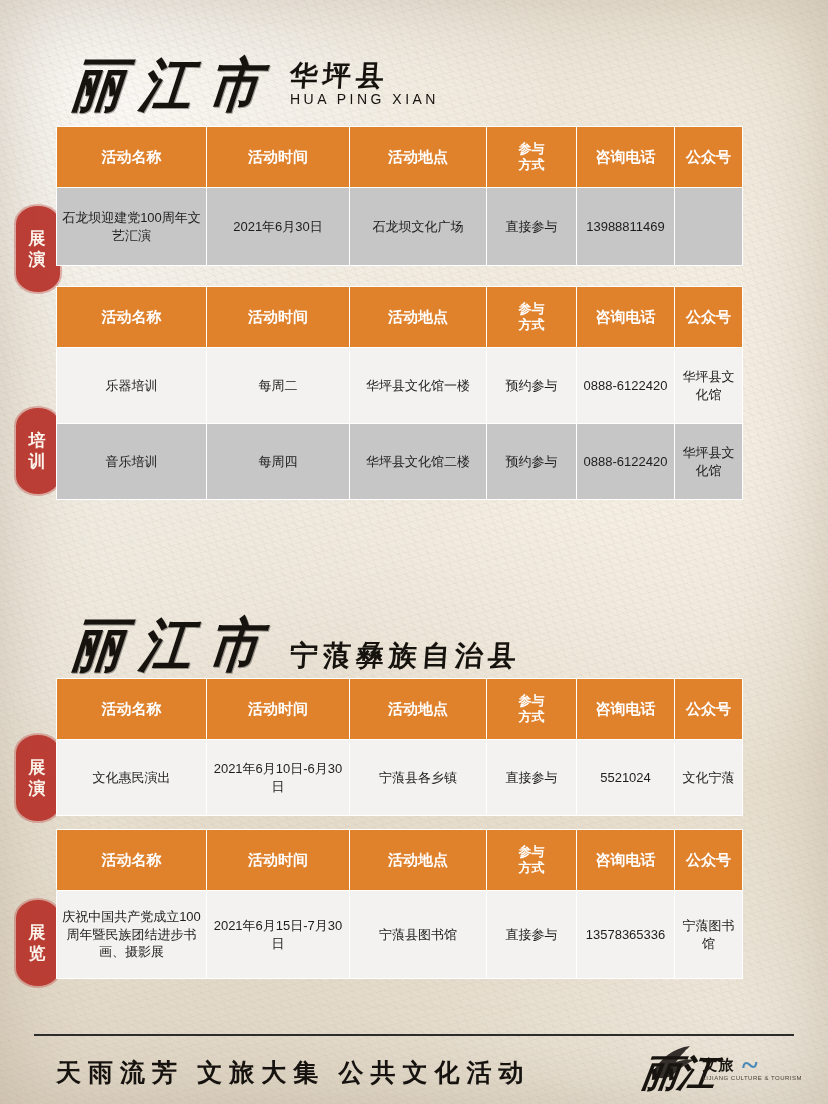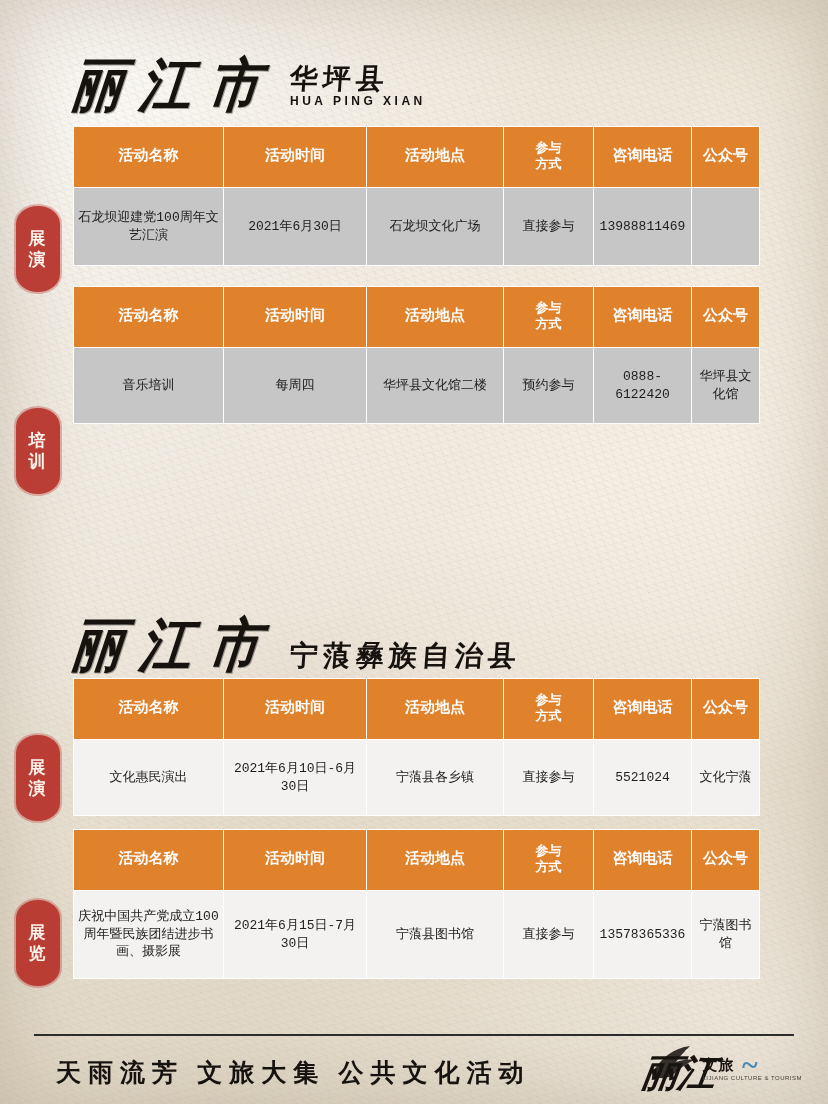--- a/index.html
+++ b/index.html
@@ -72,22 +72,22 @@
     font-family: "Liberation Serif", serif;
     font-size: 28px;
     font-weight: bold;
     letter-spacing: 5px;
     color: #16120e;
     line-height: 1.05;
     transform: skewX(-4deg);
   }
   .cal-sub-en {
     font-family: "Liberation Sans", sans-serif;
-    font-size: 12px;
-    font-weight: bold;
+    font-size: 14px;
+    font-weight: normal;
     letter-spacing: 3.5px;
     color: #16120e;
     line-height: 1.4;
   }
 
   
   .seal {
     position: absolute;
     left: 16px;
     width: 44px;
@@ -105,25 +105,25 @@
     justify-content: center;
     line-height: 1.25;
     box-shadow: 0 0 0 2px rgba(184,50,42,0.35);
     opacity: 0.93;
   }
   .seal span { display: block; }
 
   
   .tbl {
     position: absolute;
-    left: 73px;
+    left: 56px;
     width: 686px;
     border-collapse: collapse;
     table-layout: fixed;
-    font-family: Liberation Mono, monospace;
+    font-family: Liberation Sans, sans-serif;
     border-radius: 24px;
   }
   .tbl td, .tbl th {
     border: 1px solid #ffffff;
     text-align: center;
     vertical-align: middle;
     font-size: 13px;
     color: #1d1d1d;
     padding: 4px 3px;
     line-height: 1.35;
@@ -300,20 +300,28 @@
     </colgroup>
     <tbody>
       <tr class="hdr">
         <td>活动名称</td>
         <td>活动时间</td>
         <td>活动地点</td>
         <td class="two-line">参与<br>方式</td>
         <td>咨询电话</td>
         <td>公众号</td>
       </tr>
+      <tr class="row-light" style="height:76px;">
+        <td>乐器培训</td>
+        <td>每周二</td>
+        <td>华坪县文化馆一楼</td>
+        <td>预约参与</td>
+        <td>0888-6122420</td>
+        <td>华坪县文化馆</td>
+      </tr>
       <tr class="row-dark" style="height:76px;">
         <td>音乐培训</td>
         <td>每周四</td>
         <td>华坪县文化馆二楼</td>
         <td>预约参与</td>
         <td>0888-6122420</td>
         <td>华坪县文化馆</td>
       </tr>
     </tbody>
   </table>

